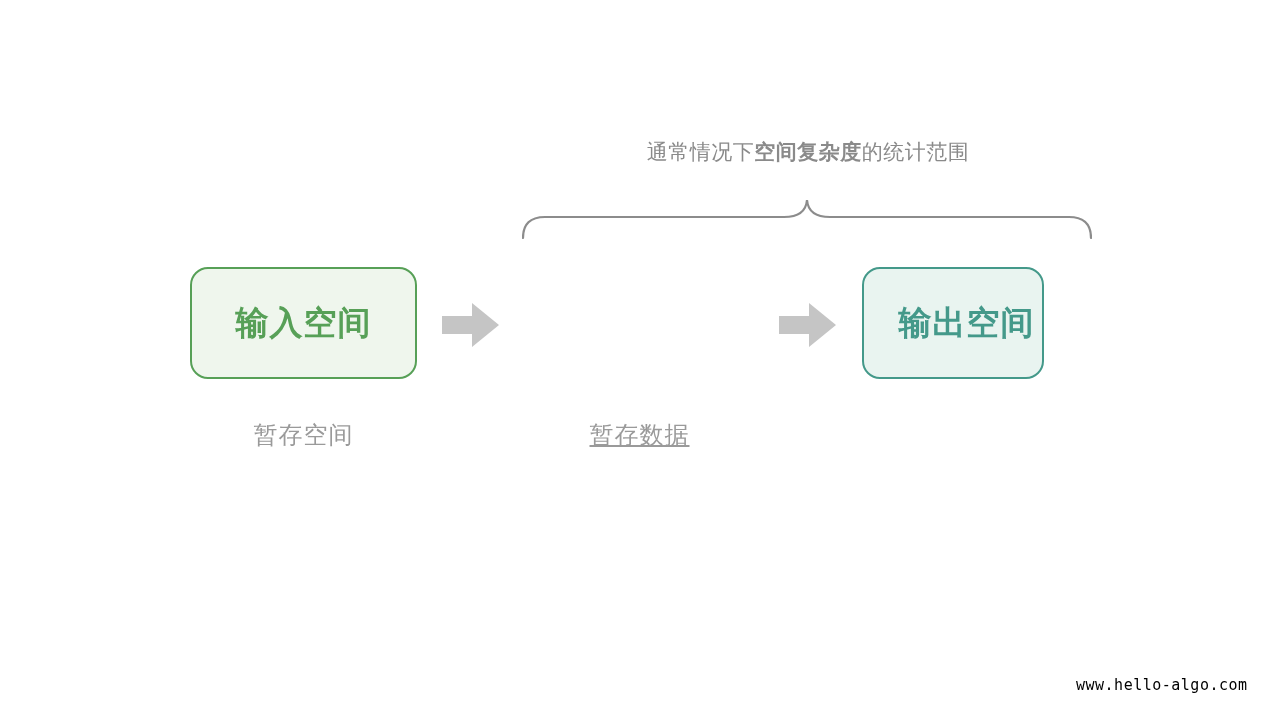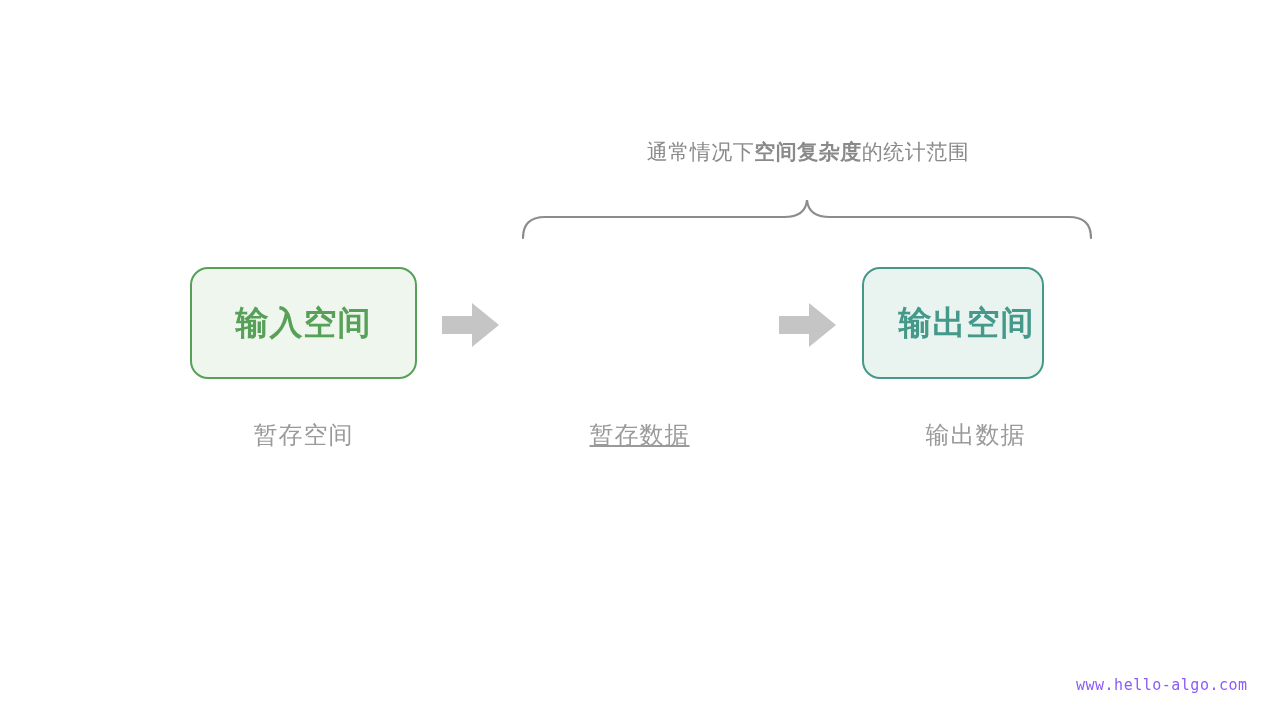--- a/index.html
+++ b/index.html
@@ -71,21 +71,21 @@
   }
   .note-input  { left: 190px; width: 227px; }
   .note-temp   { left: 527px; width: 225px; text-decoration: underline; }
   .note-output { left: 862px; width: 227px; }
   .watermark {
     position: absolute;
     left: 1076px;
     top: 676px;
     font-family: "DejaVu Sans Mono", monospace;
     font-size: 15px;
-    color: #8b5cf6;
+    color: #000000;
     letter-spacing: 0.5px;
   }
 </style>
 </head>
 <body>
 
 <div class="canvas">
 
   <div class="title"><span>通常情况下</span><span class="bold">空间复杂度</span><span>的统计范围</span></div>
 
@@ -111,19 +111,16 @@
   </div>
 
   <div class="note note-input">
     <div>暂存空间</div>
   </div>
 
   <div class="note note-temp">
     <div>暂存数据</div>
   </div>
 
-  <div class="note note-output">
-    <div>输出数据</div>
-  </div>
 
   <div class="watermark">www.hello-algo.com</div>
 
 </div>
 
 </body></html>

